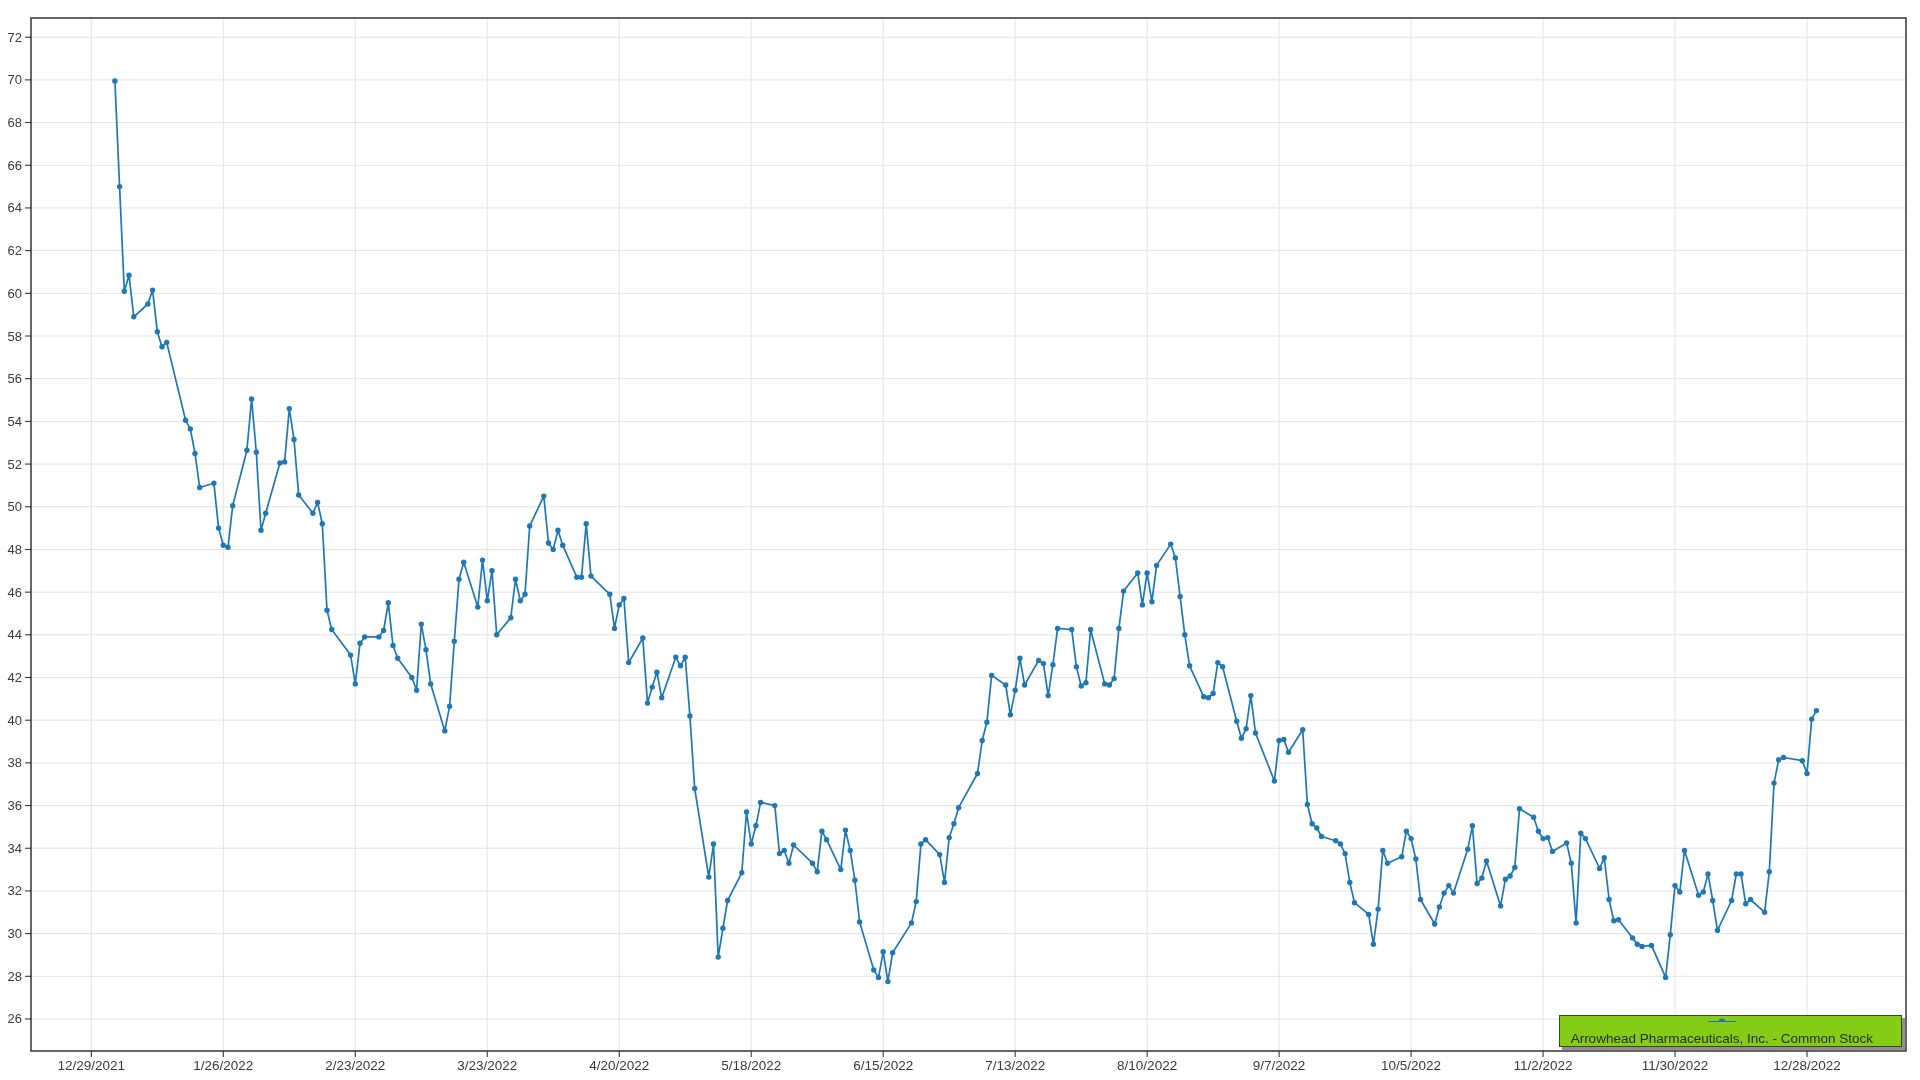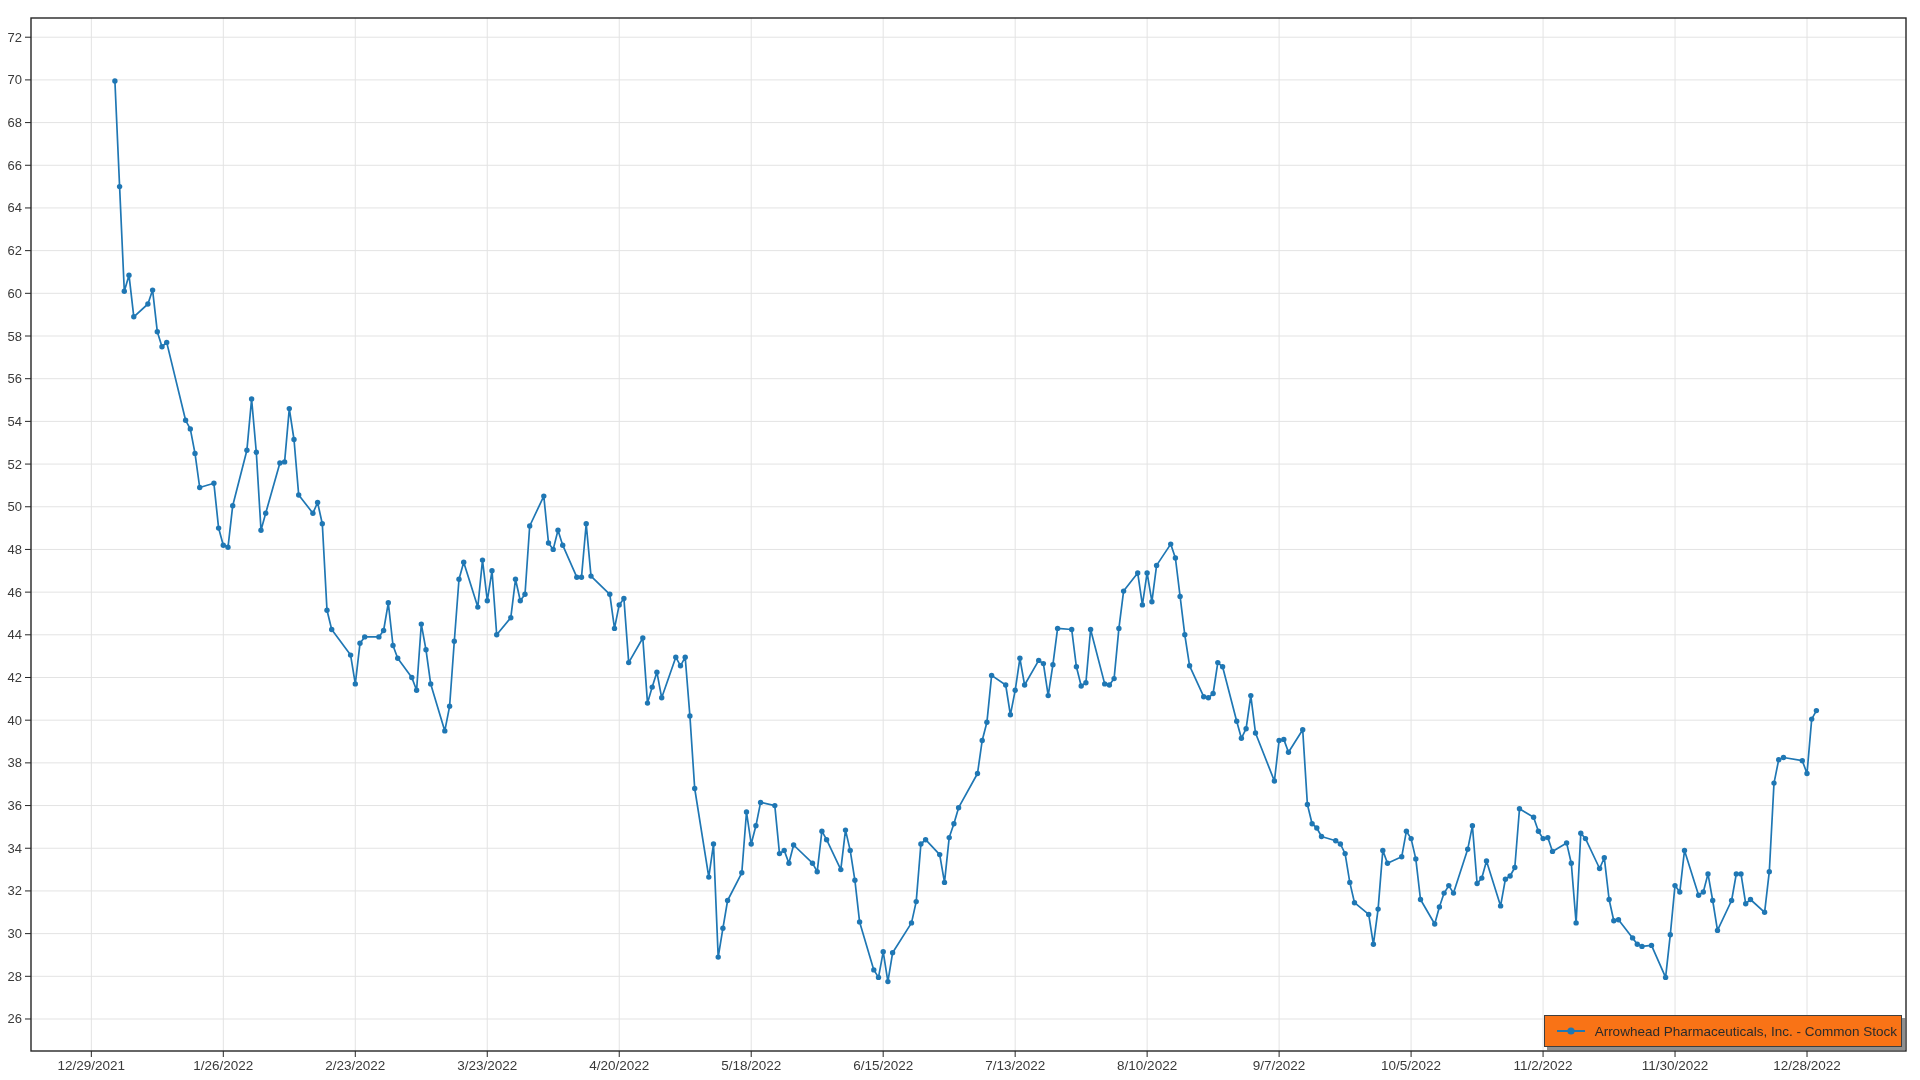--- a/index.html
+++ b/index.html
@@ -5,23 +5,23 @@
 <style>
   html,body{margin:0;padding:0;background:#fff;}
   .screen{
     position:relative;width:1920px;height:1080px;background:#ffffff;
     font-family:"Liberation Sans",sans-serif;overflow:hidden;
   }
   #chart-svg{position:absolute;left:0;top:0;}
   .legend-box{
     position:absolute;right:18px;bottom:33px;height:30px;
     display:flex;align-items:center;gap:9px;
-    background:#f97316;border:1.5px solid #3f3f3f;
+    background:#84cc16;border:1.5px solid #3f3f3f;
     box-shadow:3px 3px 0 0 #8f8f8f;
-    padding:0 4px 0 11px;white-space:nowrap;
+    padding:0 28px 0 11px;white-space:nowrap;flex-direction:column;
   }
   .legend-box span{font-size:13.5px;color:#2b2b2b;}
 </style>
 </head>
 <body>
 
 <div class="screen">
   <svg id="chart-svg" width="1920" height="1080">
       <rect x="0" y="0" width="1920" height="1080" fill="#ffffff"></rect>
       <line x1="31" y1="1018.9855371900826" x2="1906" y2="1018.9855371900826" stroke="#e3e3e3" stroke-width="1"></line>

